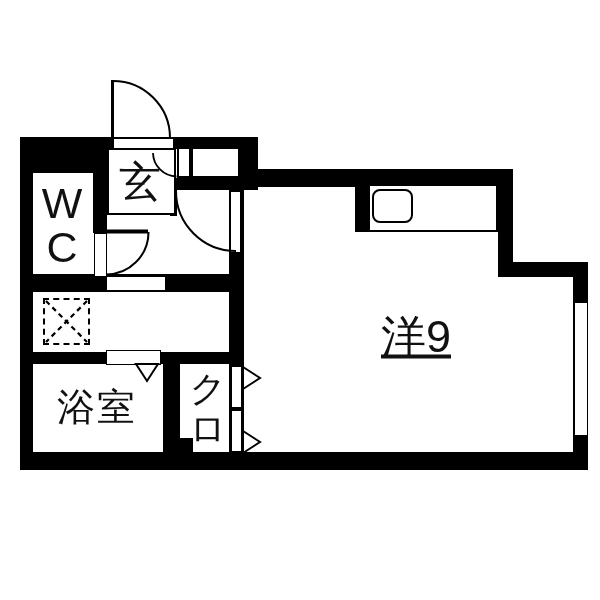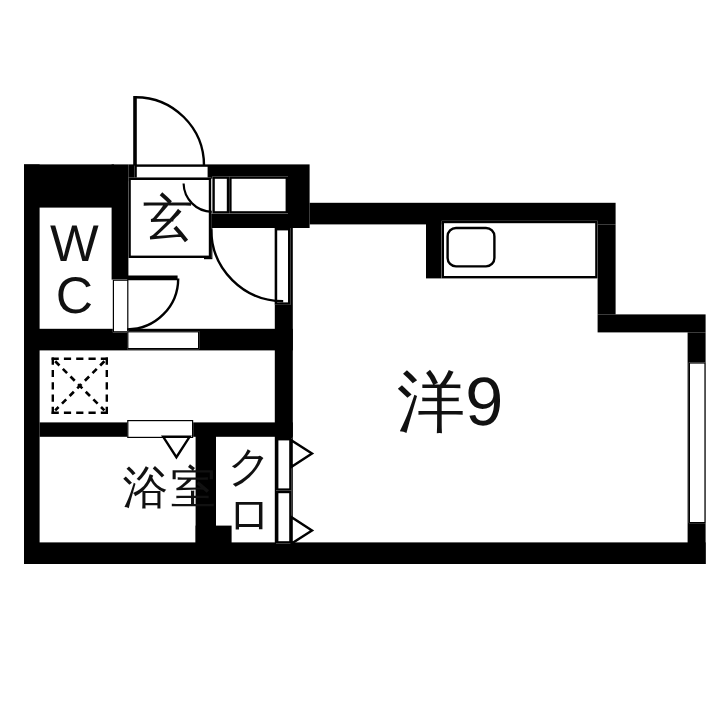--- a/index.html
+++ b/index.html
@@ -70,20 +70,20 @@
     <polygon points="243,431 243,453 260,442" fill="#fff" stroke="#000" stroke-width="2"></polygon>
 
     <path d="M 46 301 L 87 342 M 87 301 L 46 342" stroke="#000" stroke-width="2.2" stroke-dasharray="5,4" fill="none"></path>
   </svg>
 
   <div class="lbl" style="left:62px;top:226px;font-size:43px;line-height:1.02;"><span>W</span><br><span>C</span></div>
 
   <div class="lbl" style="left:140px;top:182px;font-size:42px;">玄</div>
 
 
-  <div class="lbl" style="left:97px;top:407px;font-size:38px;letter-spacing:2px;margin-left:45px;">浴室</div>
+  <div class="lbl" style="left:97px;top:407px;font-size:38px;letter-spacing:2px;">浴室</div>
 
   <div class="lbl" style="left:208px;top:389px;font-size:36px;">ク</div>
   <div class="lbl" style="left:208px;top:429px;font-size:36px;">ロ</div>
 
-  <div class="lbl" style="left:375px;top:336px;font-size:57px;">洋9</div>
+  <div class="lbl" style="left:416px;top:336px;font-size:45px;text-decoration:underline;">洋9</div>
 
 </div>
 
 </body></html>

